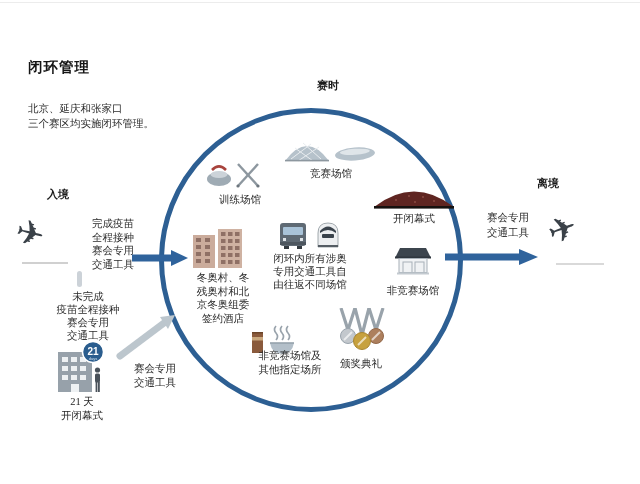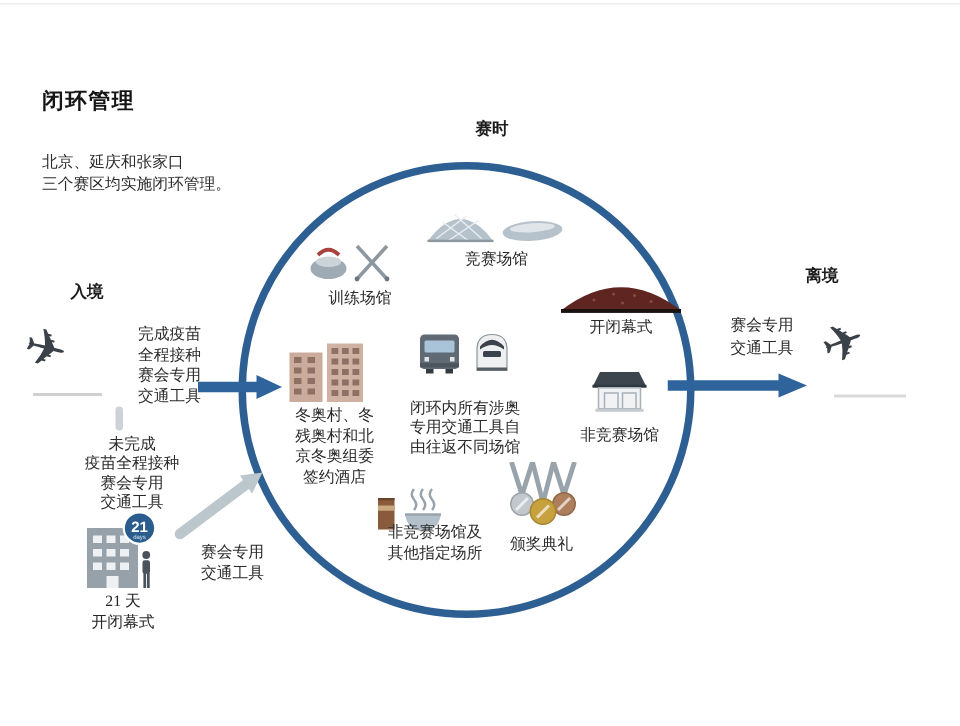--- a/index.html
+++ b/index.html
@@ -31,21 +31,21 @@
   #transport-right-text{left:479px;top:210px;width:58px;line-height:15px;}
   #loop-circle{left:159px;top:108px;width:294px;height:294px;border:5px solid #2d5f93;border-radius:50%;}
   
   #training-icons{left:206px;top:158px;}
   #training-label{left:206px;top:193px;width:68px;}
   #stadiums-icons{left:283px;top:139px;}
   #competition-label{left:297px;top:167px;width:68px;}
   #ceremony-icon{left:371px;top:188px;}
   #ceremony-label{left:382px;top:212px;width:64px;}
   #transports-icons{left:278px;top:220px;}
-  #loop-center-text{left:256px;top:252px;width:108px;line-height:13.2px;margin-top:14px;}
+  #loop-center-text{left:256px;top:252px;width:108px;line-height:13.2px;}
   #village-icon{left:191px;top:227px;}
   #village-text{left:181px;top:271px;width:84px;}
   #dining-icons{left:249px;top:325px;}
   #dining-text{left:251px;top:349px;width:78px;}
   #medals-icon{left:337px;top:308px;}
   #medals-label{left:329px;top:357px;width:64px;}
   #shop-icon{left:390px;top:245px;}
   #shop-label{left:381px;top:284px;width:64px;}
   #entry-arrow{left:131px;top:249px;}
   #exit-arrow{left:445px;top:248px;}

